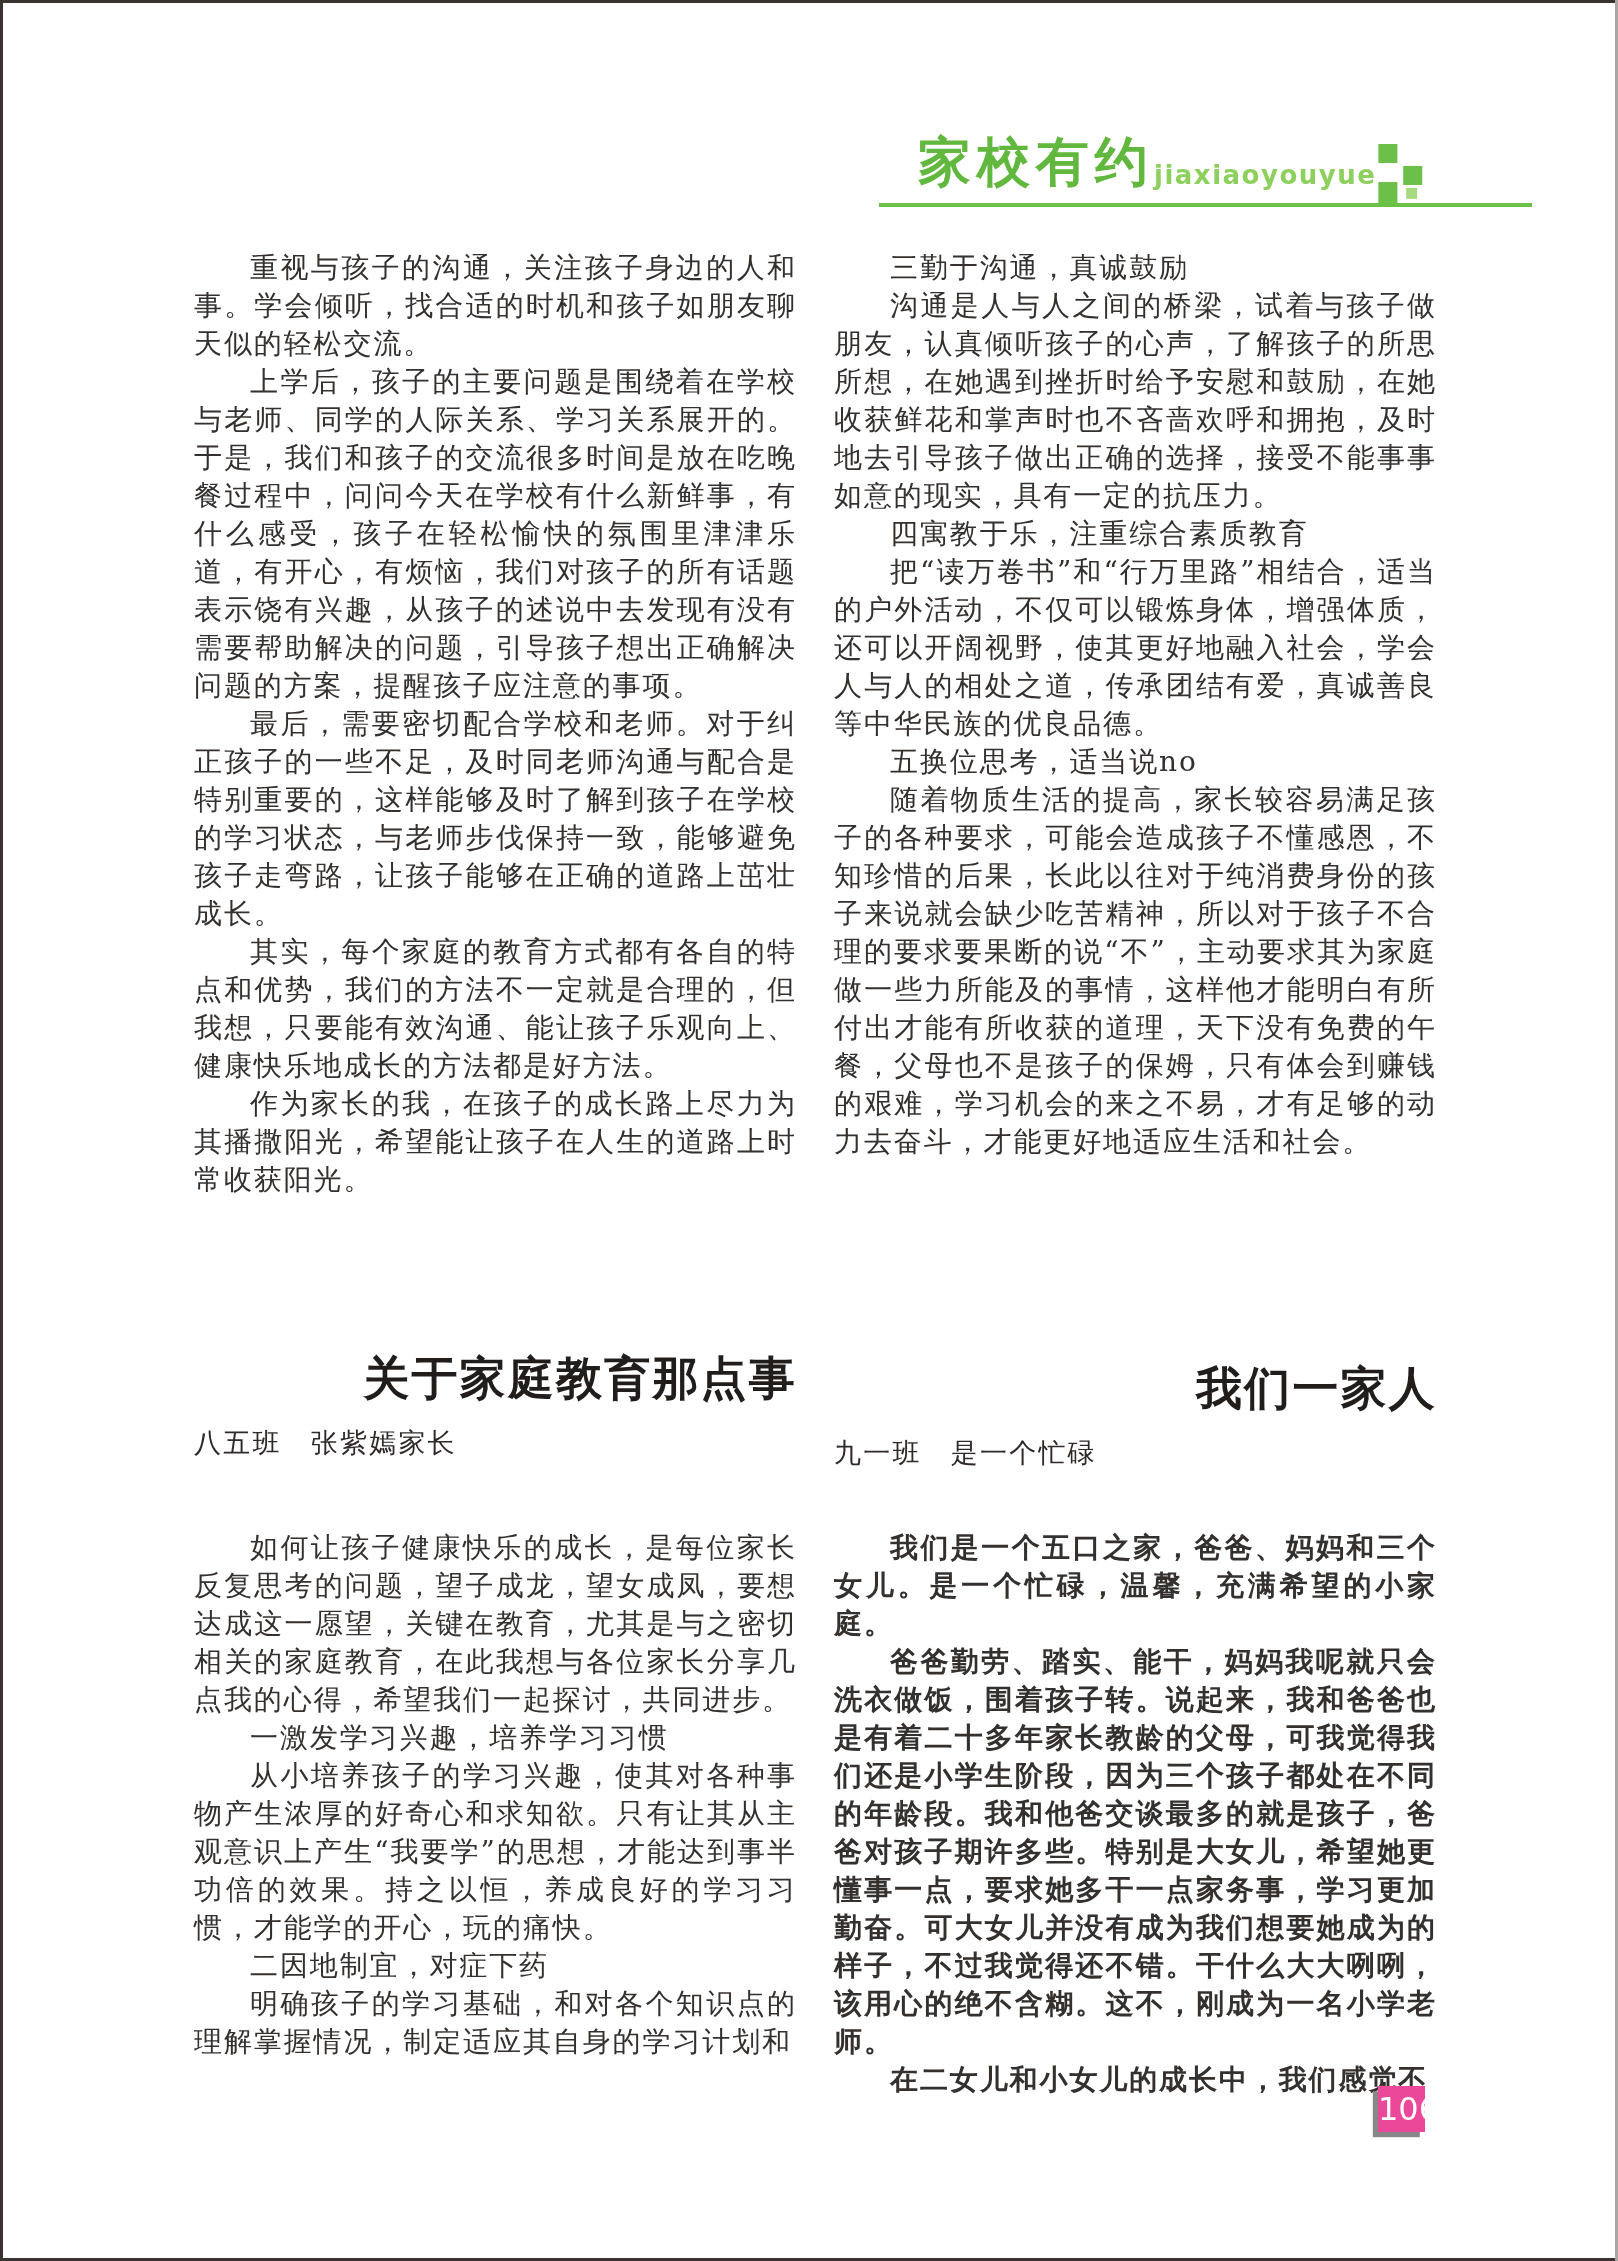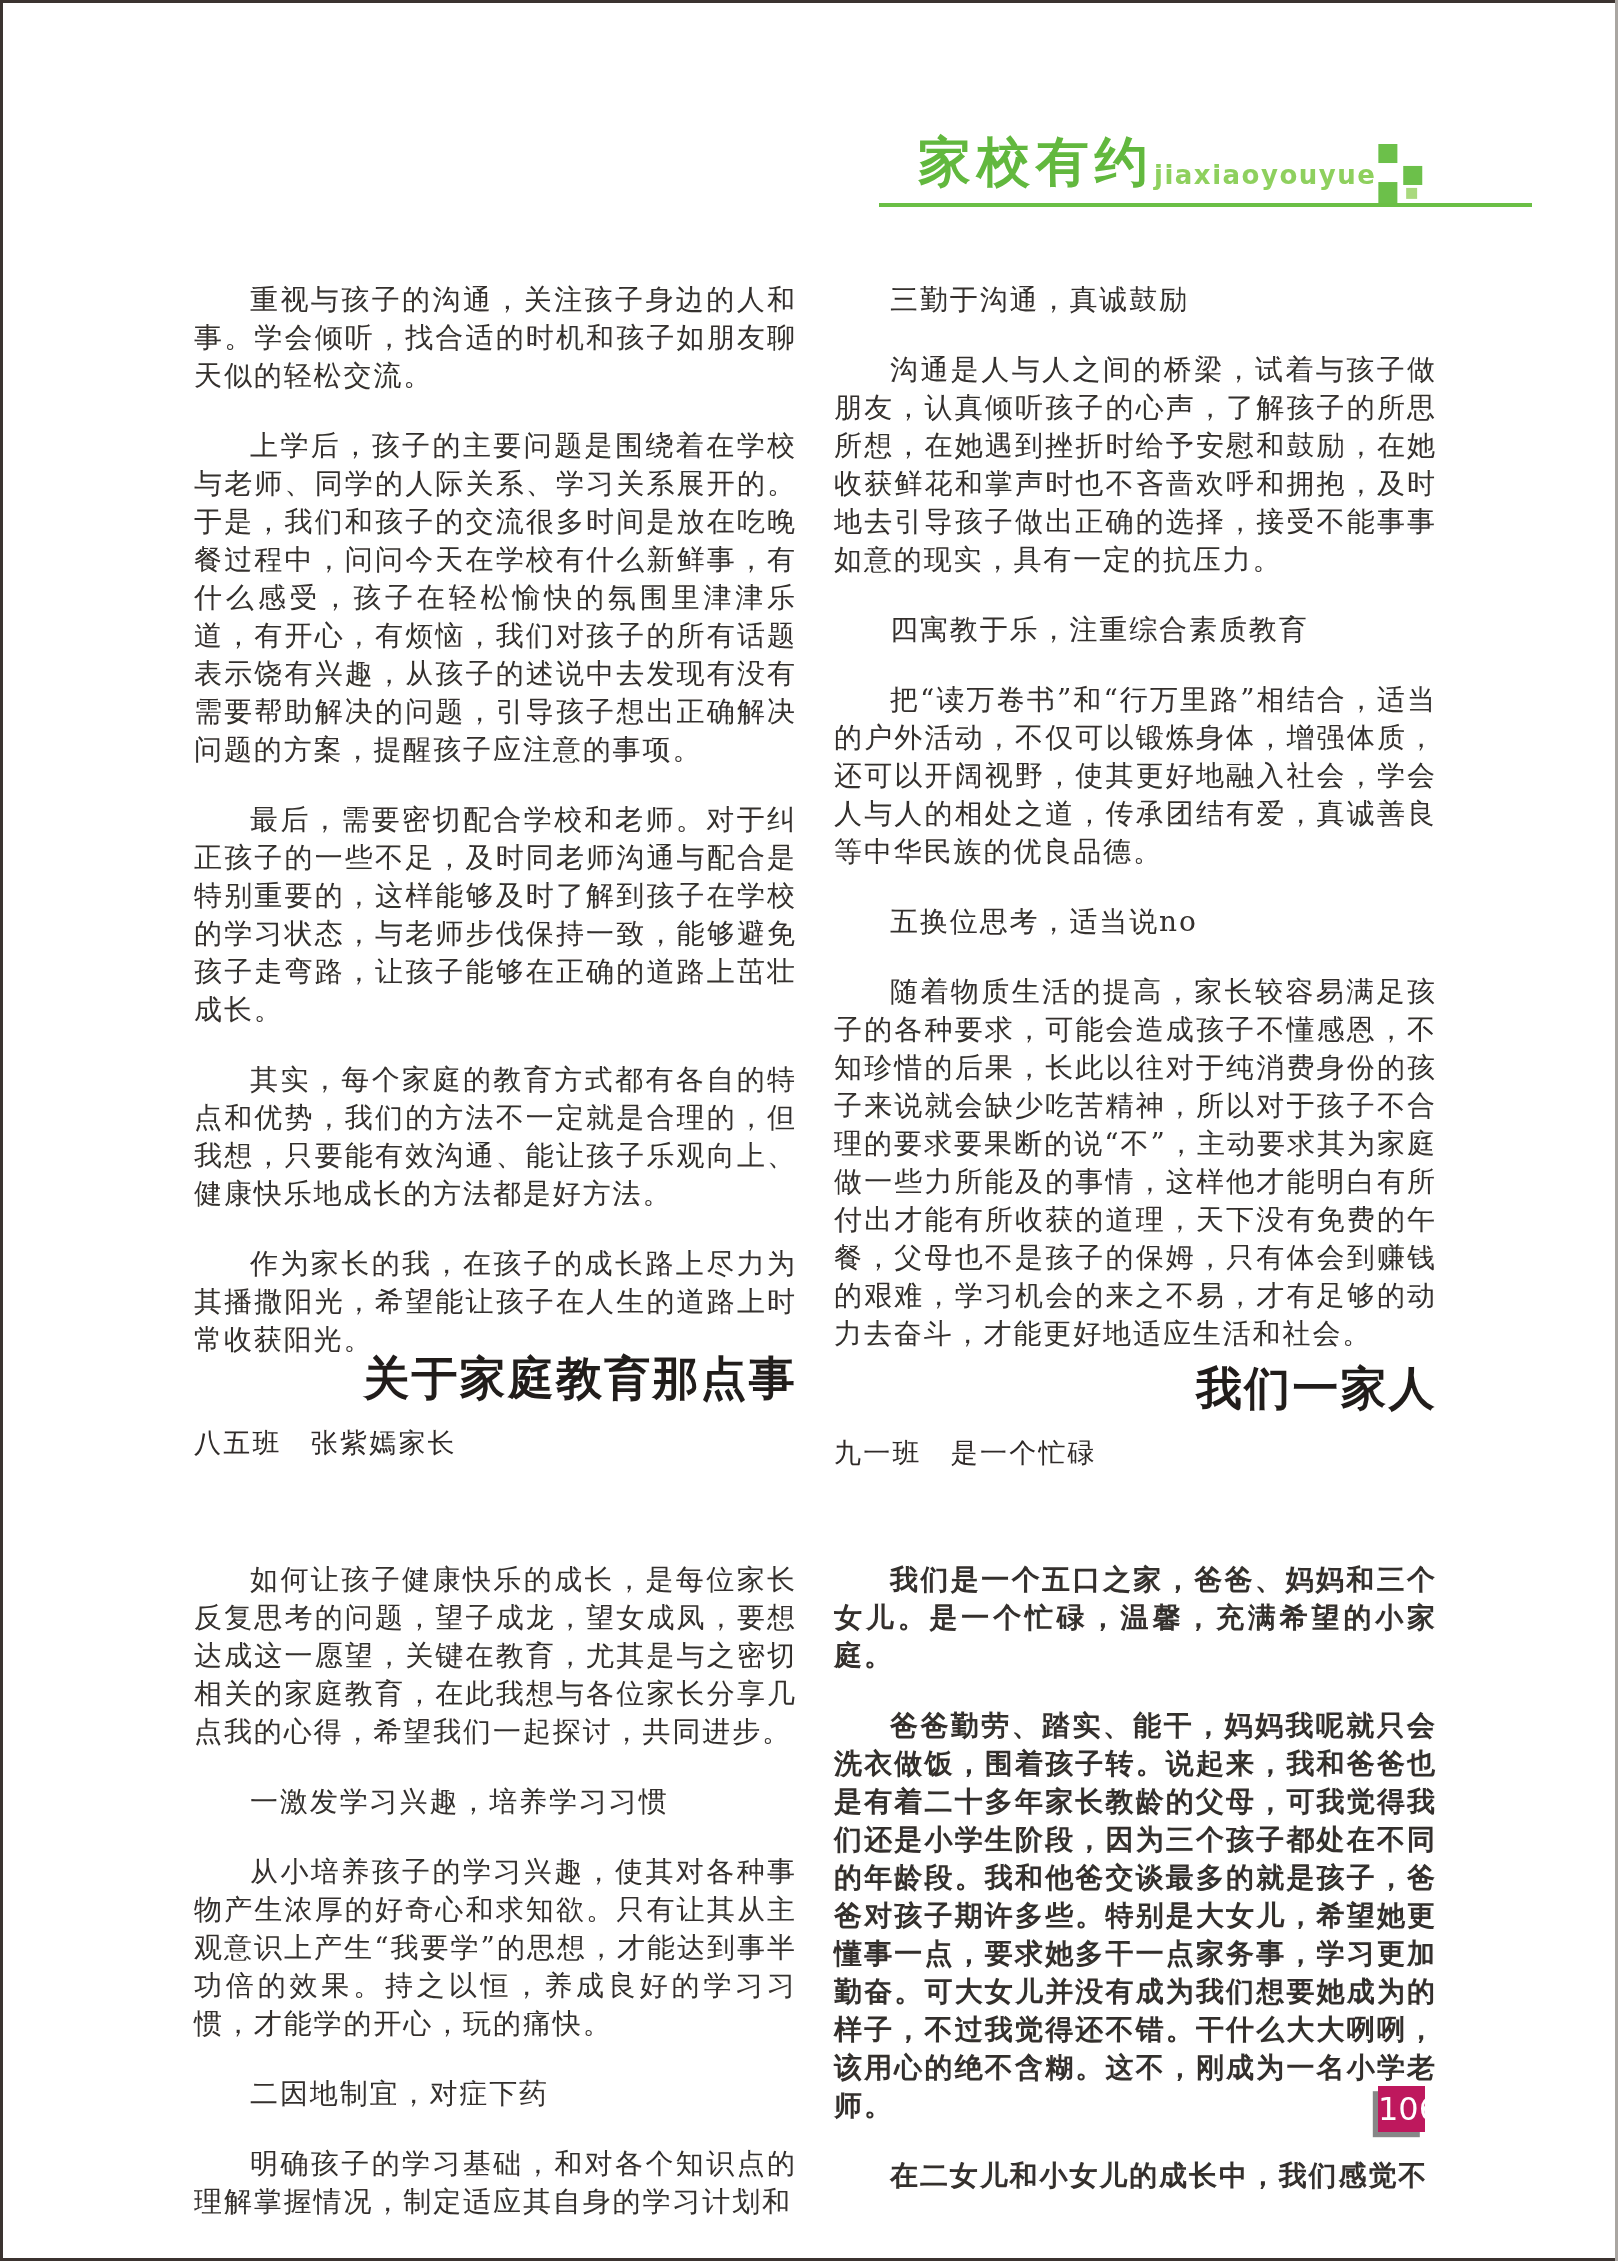--- a/index.html
+++ b/index.html
@@ -34,21 +34,21 @@
   .hdr-rule{position:absolute;left:879px;top:203px;width:653px;height:3.7px;background:#6abf45;}
   .hdr-icon{position:absolute;left:1378px;top:144px;}
 
   
   .col{
     position:absolute;width:603px;
     font-size:28px;line-height:38px;letter-spacing:1.9px;
     text-align:justify;color:#34302d;
   }
   .col p{margin:0;padding:0;}
-  .col p.indent{text-indent:2em;margin-top:32px;}
+  .col p.indent{text-indent:2em;}
   .col.tl{left:194px;top:249px;}
   .col.tr{left:834px;top:249px;}
   .col.bl{left:194px;top:1529px;}
   .col.br{left:834px;top:1529px;font-weight:bold;}
 
   .article-title{
     position:absolute;width:603px;margin:0;
     text-align:right;font-size:46px;line-height:49px;
     font-weight:bold;color:#211d1b;letter-spacing:2.2px;white-space:nowrap;
   }
@@ -59,21 +59,21 @@
     text-align:left;font-size:27px;line-height:29px;
     color:#2f2a28;letter-spacing:2.2px;white-space:nowrap;
   }
   .byline.lt{left:194px;top:1428px;}
   .byline.rt{left:834px;top:1438px;}
 
   
   .page-badge{
     position:absolute;left:1378px;top:2086px;
     width:47px;height:46px;
-    background:#be185d;
+    background:#ec4899;
     box-shadow:-5.2px 5.2px 0 0 #878787;
     color:#ffffff;
     font-family:"DejaVu Sans", sans-serif;
     font-size:32px;line-height:46px;text-align:center;
   }
 </style>
 </head>
 <body>
 
 <div class="page">

